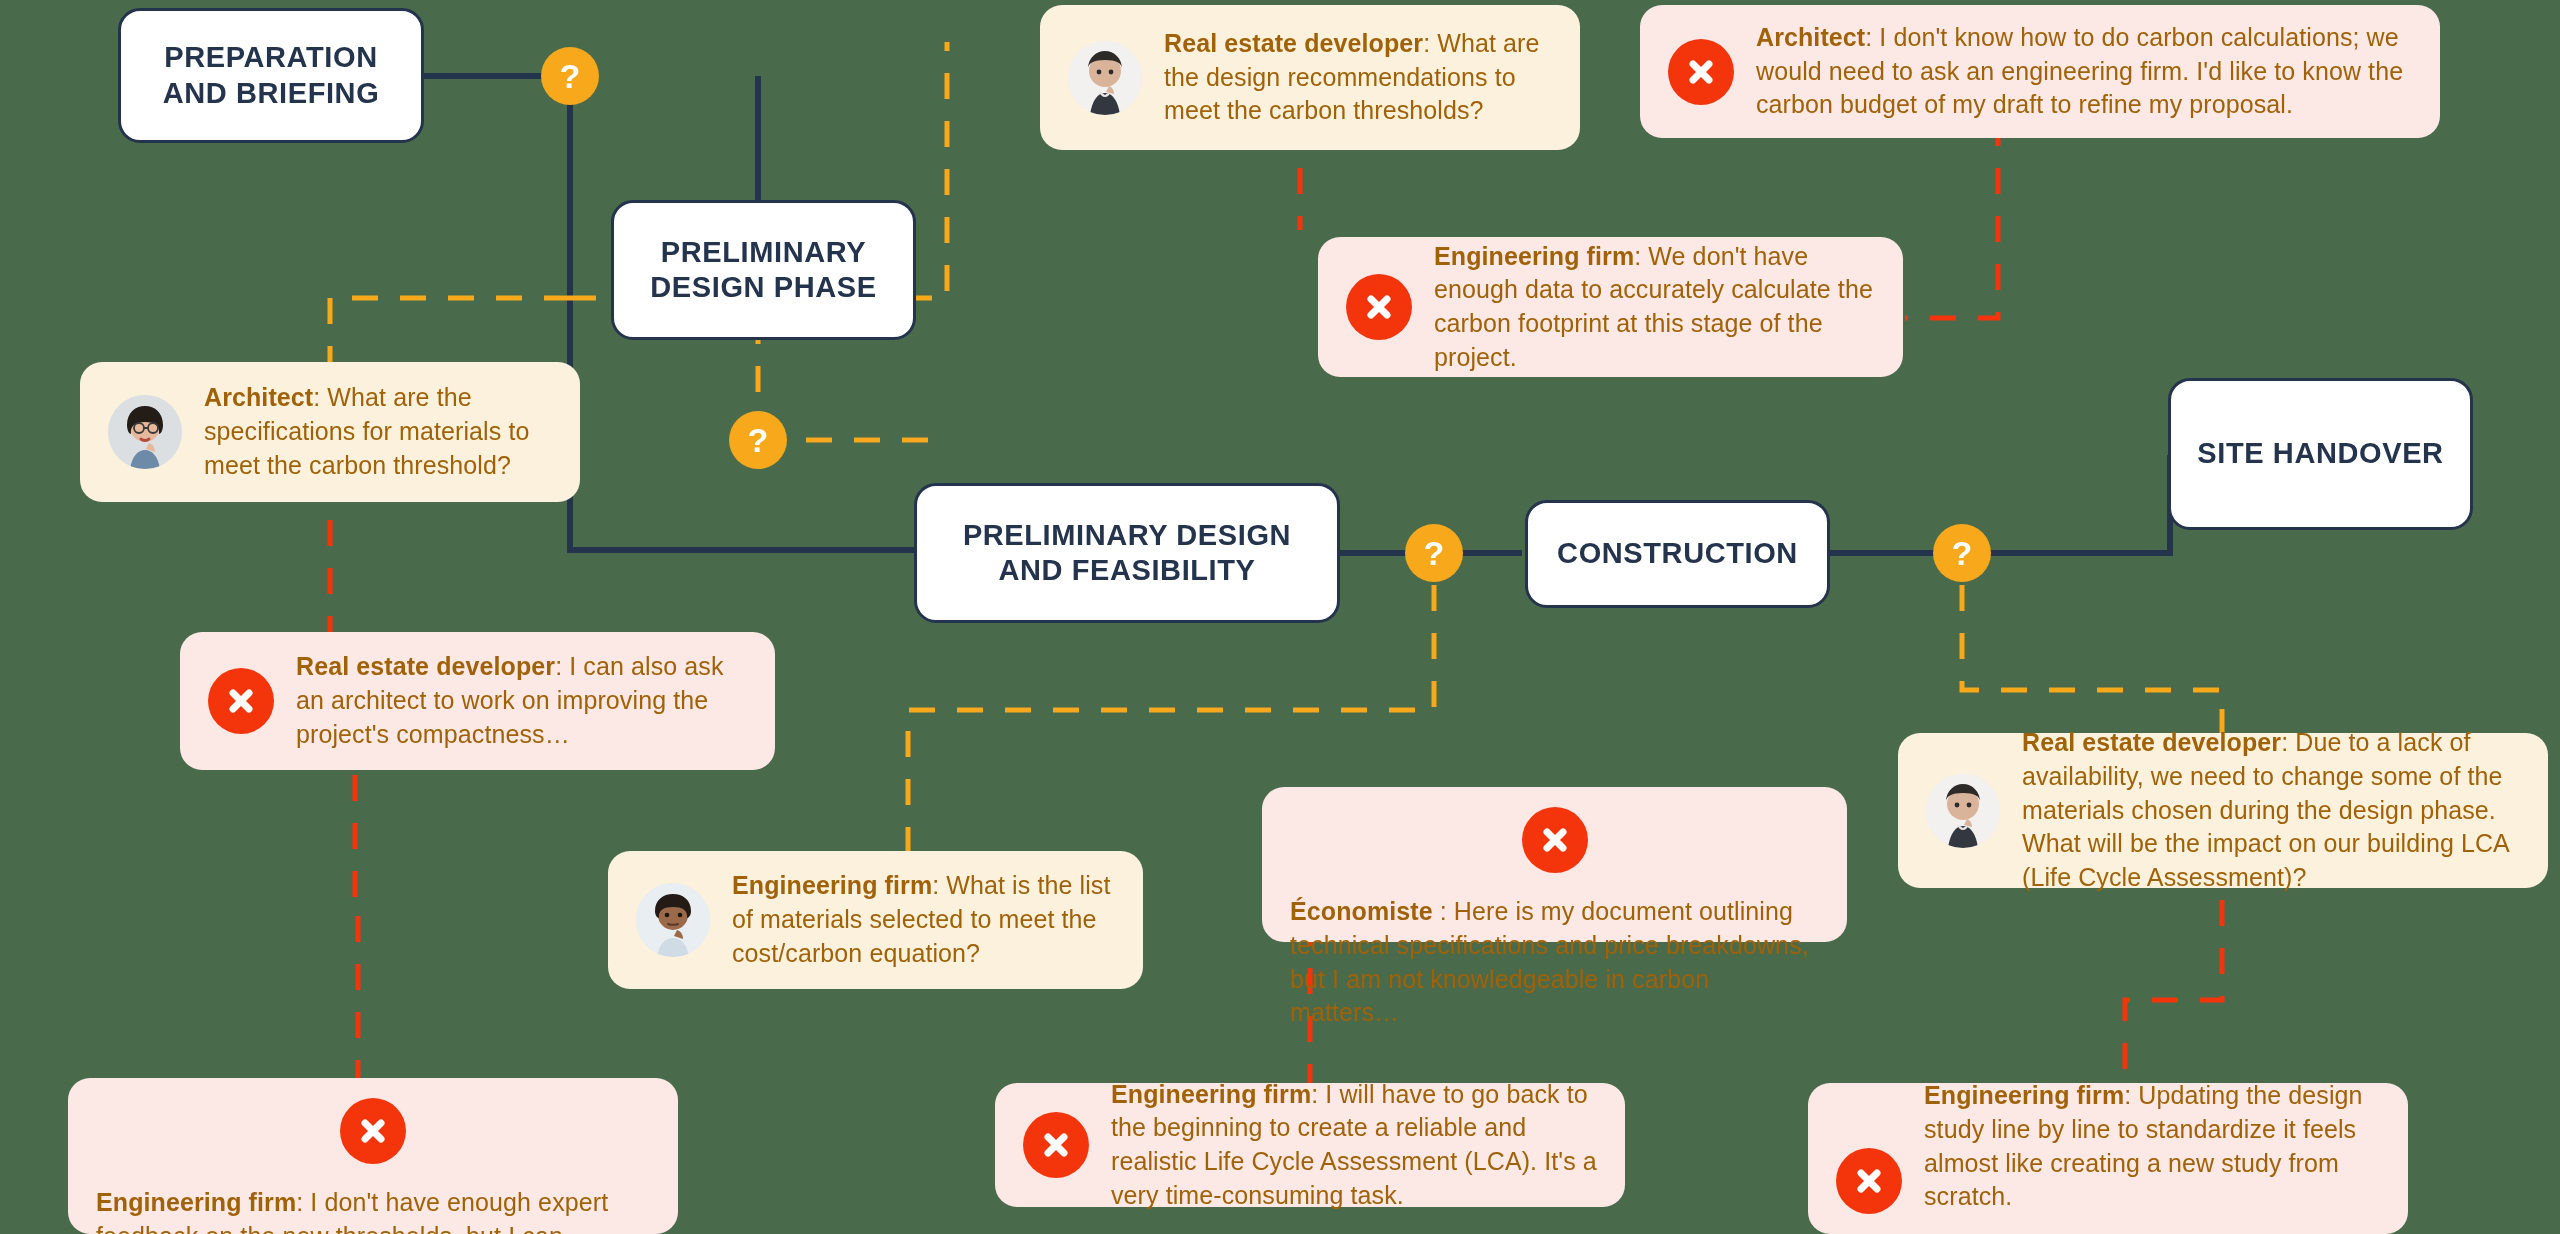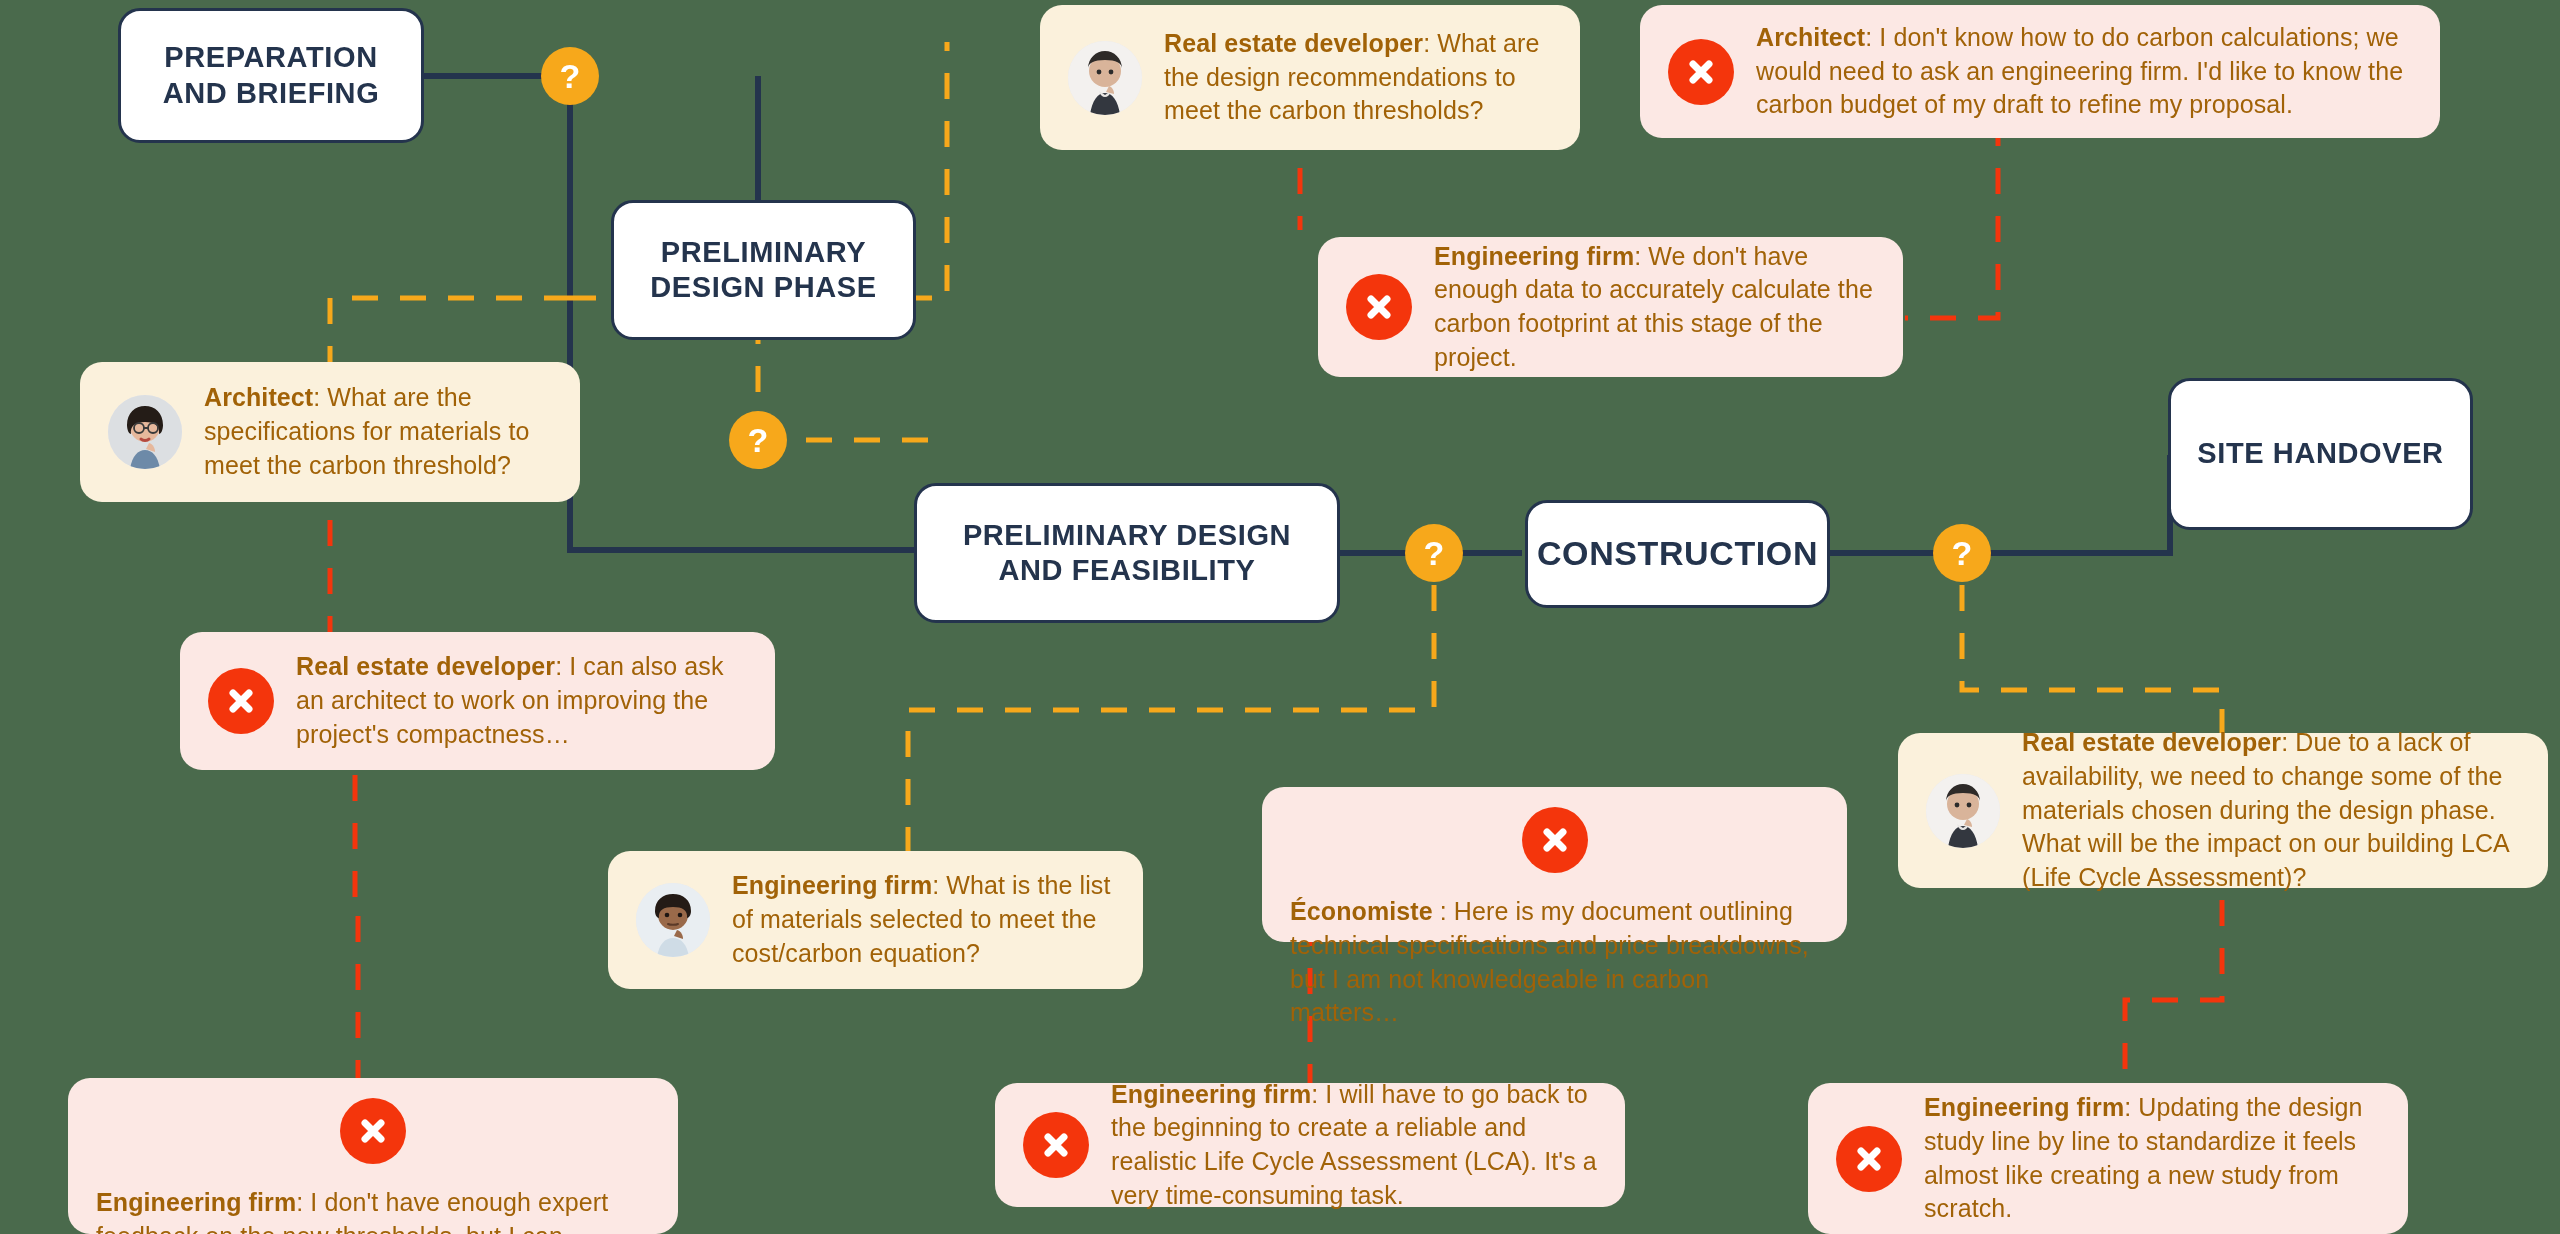--- a/index.html
+++ b/index.html
@@ -146,21 +146,21 @@
   <div class="phase" style="left:611px; top:200px; width:305px; height:140px; font-size:29px;">
     <span style="white-space:pre-line;">PRELIMINARY
 DESIGN PHASE</span>
   </div>
 
   <div class="phase" style="left:914px; top:483px; width:426px; height:140px; font-size:29px;">
     <span style="white-space:pre-line;">PRELIMINARY DESIGN
 AND FEASIBILITY</span>
   </div>
 
-  <div class="phase" style="left:1525px; top:500px; width:305px; height:108px; font-size:34px;">
+  <div class="phase" style="left:1525px; top:500px; width:305px; height:108px; font-size:29px;">
     <span style="white-space:pre-line;">CONSTRUCTION</span>
   </div>
 
   <div class="phase" style="left:2168px; top:378px; width:305px; height:152px; font-size:29px;">
     <span style="white-space:pre-line;">SITE HANDOVER</span>
   </div>
 
   <div class="qbadge" style="left:541px; top:47px;">
     <span>?</span>
   </div>
@@ -306,21 +306,21 @@
     <div class="xmark">
       <svg viewBox="0 0 40 40" width="40" height="40">
           <path d="M12 12 L28 28 M28 12 L12 28" stroke="#ffffff" stroke-width="7" stroke-linecap="round"></path>
         </svg>
     </div>
     <div class="msg">
       <span class="who">Engineering firm</span><span>: </span><span>I will have to go back to the beginning to create a reliable and realistic Life Cycle Assessment (LCA). It's a very time-consuming task.</span>
     </div>
   </div>
 
-  <div class="bubble problem" style="left:1808px; top:1083px; width:600px; height:151px;">
+  <div class="bubble problem" style="left:1808px; top:1083px; width:600px; height:151px;align-items:flex-end;">
     <div class="xmark">
       <svg viewBox="0 0 40 40" width="40" height="40">
           <path d="M12 12 L28 28 M28 12 L12 28" stroke="#ffffff" stroke-width="7" stroke-linecap="round"></path>
         </svg>
     </div>
     <div class="msg">
       <span class="who">Engineering firm</span><span>: </span><span>Updating the design study line by line to standardize it feels almost like creating a new study from scratch.</span>
     </div>
   </div>
 

